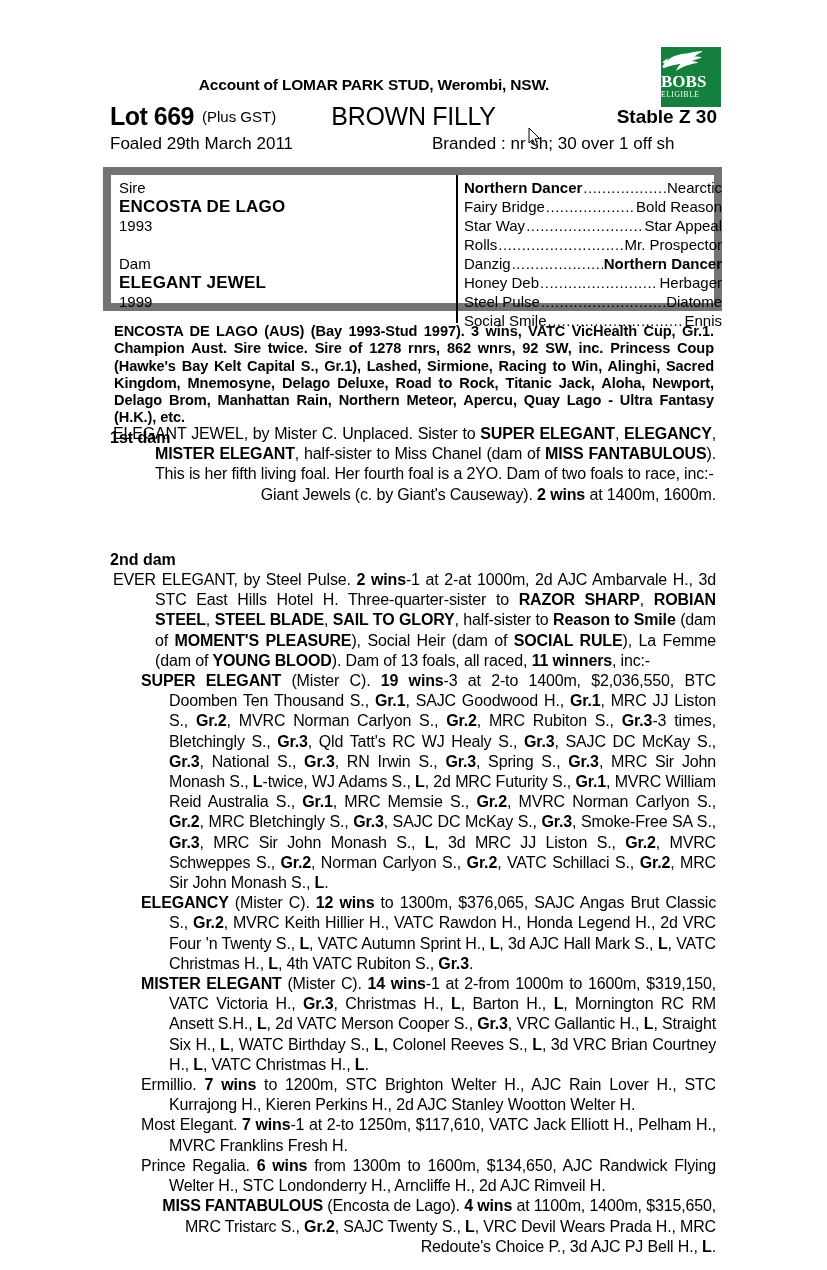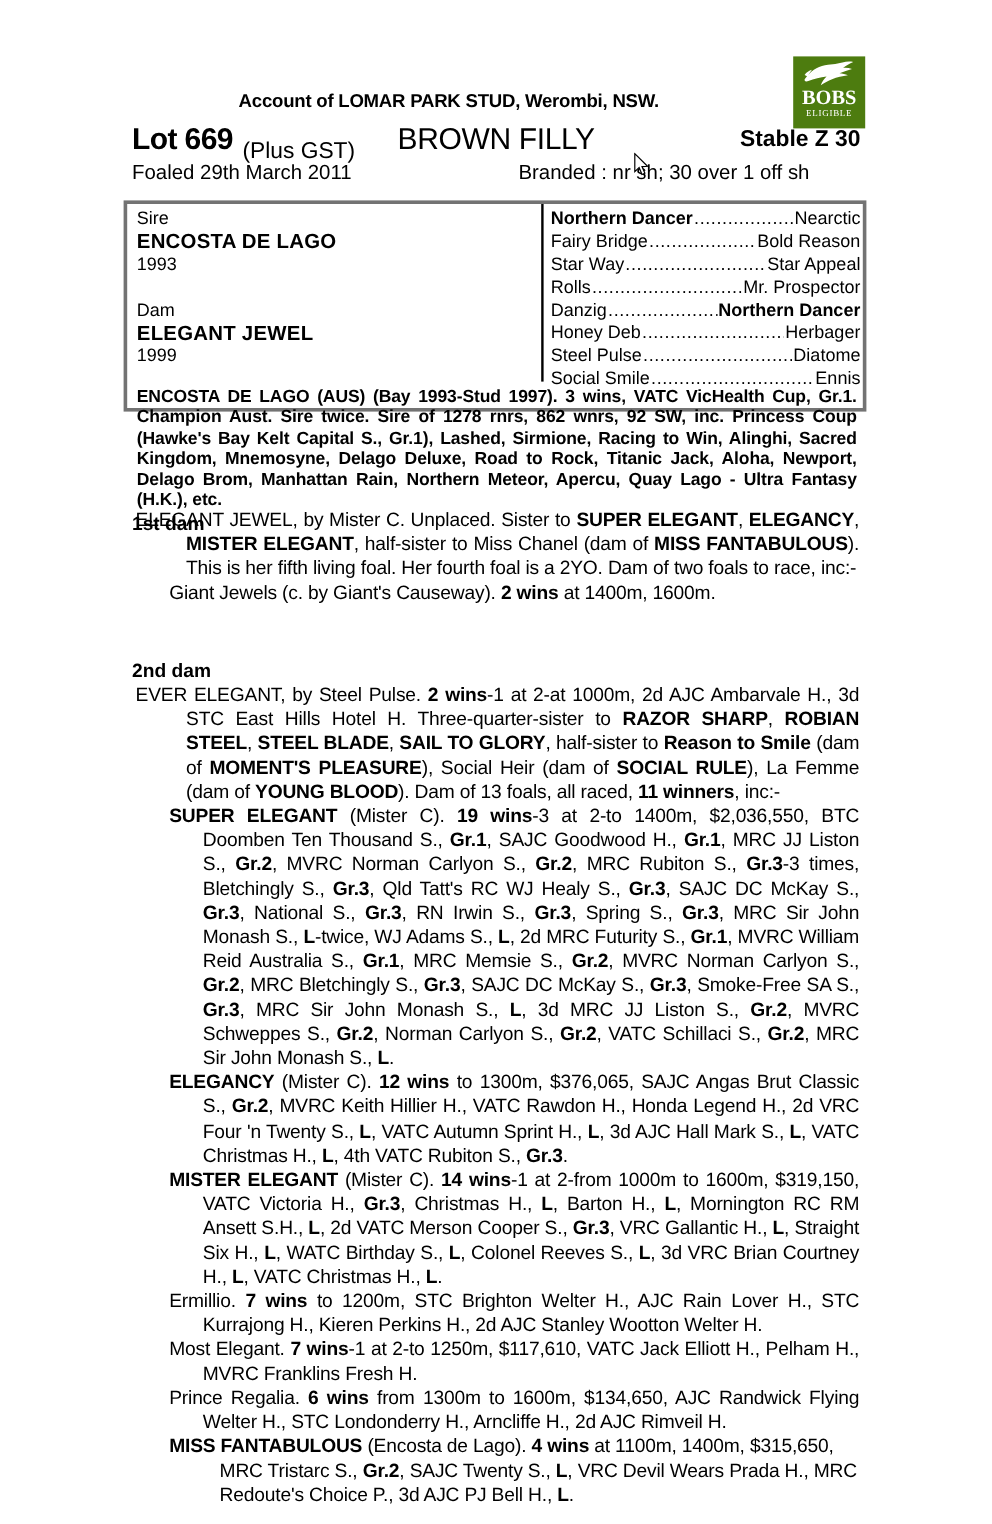--- a/index.html
+++ b/index.html
@@ -21,24 +21,23 @@
     height: 1270px;
   }
 
   
   .bobs-logo {
     position: absolute;
     left: 661px;
     top: 47px;
     width: 60px;
     height: 60px;
-    background: #4d7c0f;
+    background: #15803d;
     display: flex;
     flex-direction: column;
-    align-items: center;
     justify-content: flex-start;
     padding-top: 3px;
     box-sizing: border-box;
   }
   .bobs-logo .horse {
     width: 44px;
     height: 22px;
     display: block;
   }
   .bobs-logo .bobs-word {
@@ -82,22 +81,22 @@
     left: 0;
     top: 0;
     font-weight: bold;
     font-size: 25px;
     letter-spacing: -0.5px;
     line-height: 28px;
   }
   .lot-gst {
     position: absolute;
     left: 92px;
-    top: 14px;
-    font-size: 19px;
+    top: 4px;
+    font-size: 15px;
     line-height: 22px;
   }
   .colour-sex {
     position: absolute;
     left: 0;
     top: 0;
     width: 607px;
     text-align: center;
     font-weight: normal;
     font-size: 25px;
@@ -140,22 +139,22 @@
     height: 20px;
     pointer-events: none;
   }
 
   
   .ped-table {
     position: absolute;
     left: 103px;
     top: 167px;
     width: 619px;
-    height: 176px;
-    border: 3px solid #737373;
+    height: 144px;
+    border: 8px solid #737373;
     box-sizing: border-box;
   }
   .ped-inner {
     position: relative;
     width: 100%;
     height: 100%;
   }
   .ped-divider {
     position: absolute;
     left: 345px;
@@ -262,21 +261,21 @@
   }
   .block p.ind2 {
     padding-left: 70px;
     text-indent: -42px;
   }
   .block b { font-weight: bold; }
 
   .dam1-body { top: 424px; }
   .dam2-body { top: 570px; }
 
-  p:last-child { text-align: left; }
+  p:last-child { text-align: right; }
 </style>
 </head>
 <body>
 
 <div class="page">
 
   <div class="bobs-logo">
     <svg class="horse" viewBox="0 0 44 22">
       <path fill="#ffffff" d="M4,13 C8,8 14,5 21,4 C25,3.5 29,3 33,2 C36,1.3 39,1 42,1.6 C39,3 36,4.6 33.5,6.6 C36,6.4 38.5,6.6 41,7.4 C37.5,8.6 34,9.6 30.6,11 C33,11.2 35.4,11.8 37.6,12.8 C33,13.6 28.6,14.4 24.4,16 C21,17.3 18,19 15,21 C16,18.2 17.6,15.8 19.8,13.8 C14.6,14.6 9.4,15.6 4.6,17.6 C2,18.6 0.6,17 2,15.4 Z"></path>
       <path fill="#ffffff" d="M1.5,12.4 C3,10.4 5.2,9 7.6,8.2 C6.2,10 5,11.8 4.4,14 Z"></path>

